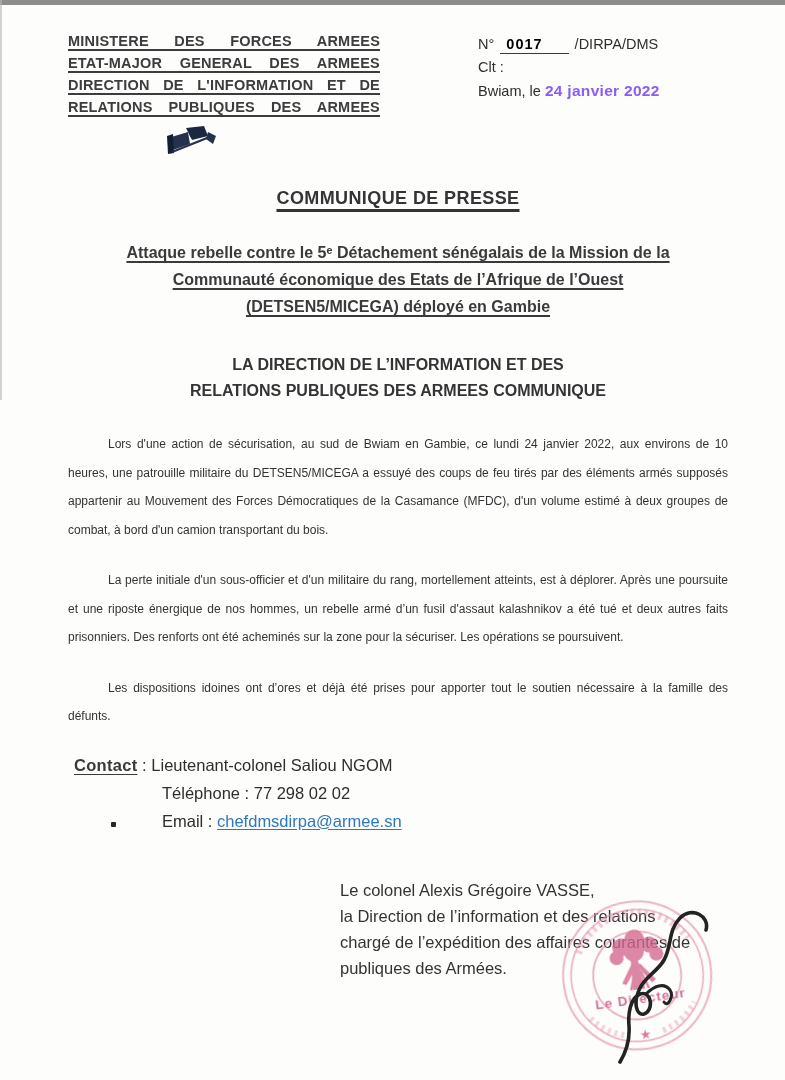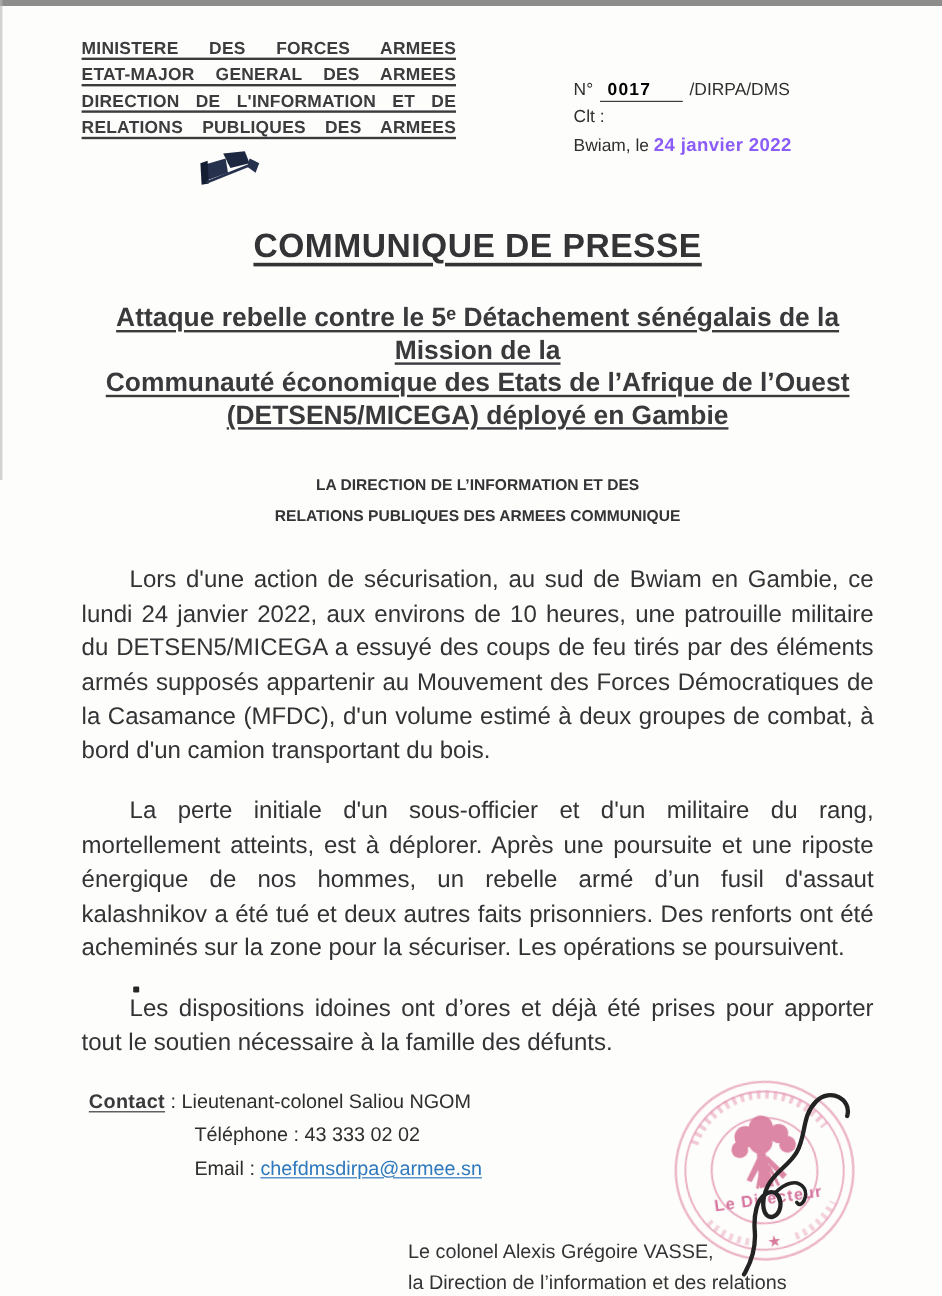--- a/index.html
+++ b/index.html
@@ -7,48 +7,48 @@
     position:relative;width:785px;height:1080px;margin:0 auto;
     background:#fdfdfb;overflow:hidden;
     font-family:"Liberation Sans","DejaVu Sans",sans-serif;
     color:#2e2e2e;
   }
   .edge-top{position:absolute;top:0;left:0;width:785px;height:5px;background:#8d8d8b;}
   .edge-left{position:absolute;top:0;left:0;width:2px;height:400px;background:#b8b8b4;opacity:.6;}
   .doc{position:absolute;top:30px;left:68px;width:660px;}
 
   
-  .hdr{display:flex;justify-content:space-between;align-items:center;}
+  .hdr{display:flex;justify-content:space-between;align-items:flex-start;}
   .ministry{width:312px;font-size:14.5px;font-weight:bold;letter-spacing:.2px;color:#3c3c3e;}
   .ministry-line{
     text-align:justify;text-align-last:justify;
     text-decoration:underline;text-underline-offset:3px;text-decoration-thickness:1.5px;
     line-height:22px;white-space:nowrap;text-align-last:justify;display:block;
   }
   .logo-wrap{margin:6px 0 0 96px;}
   .ref{width:250px;font-size:14.5px;line-height:23px;padding-top:3px;}
   .ref-number{
     color:#000000;font-weight:bold;border-bottom:1.6px solid #3a3a3a;
     padding:0 26px 1px 6px;margin:0 2px;letter-spacing:1px;
   }
   .ref-date{color:#8b5cf6;font-weight:bold;font-size:15.5px;letter-spacing:.3px;}
 
   
   .title{
-    margin-top:24px;text-align:center;font-size:28px;font-weight:bold;color:#343436;
+    margin-top:24px;text-align:center;font-size:18px;font-weight:bold;color:#343436;
     text-decoration:underline;text-decoration-thickness:2.5px;text-underline-offset:5px;
     letter-spacing:.4px;
   }
-  .subject{margin-top:30px;text-align:center;font-size:22px;font-weight:bold;color:#3a3a3c;line-height:27px;}
+  .subject{margin-top:30px;text-align:center;font-size:16px;font-weight:bold;color:#3a3a3c;line-height:27px;}
   .subject .line{text-decoration:underline;text-decoration-thickness:1.8px;text-underline-offset:3px;}
-  .announcer{margin-top:32px;text-align:center;font-size:13px;font-weight:bold;color:#343436;line-height:26px;}
+  .announcer{margin-top:32px;text-align:center;font-size:16px;font-weight:bold;color:#343436;line-height:26px;}
 
   
   .para{
-    margin:0;margin-top:22px;font-size:20px;line-height:28.5px;
+    margin:0;margin-top:22px;font-size:12px;line-height:28.5px;
     text-align:justify;text-indent:40px;color:#333335;
   }
   .para:first-of-type{margin-top:26px;}
 
   
   .contact{margin-top:20px;font-size:16.5px;line-height:28px;margin-left:6px;}
   .contact-label{font-weight:bold;text-decoration:underline;text-underline-offset:3px;letter-spacing:.3px;color:#3a3a3c;}
   .contact-sub{margin-left:88px;}
   .email-link{color:#2e78bd;text-decoration:underline;text-underline-offset:2px;cursor:pointer;}
   .stray-dot{position:absolute;left:111px;top:822px;width:5px;height:5px;background:#262626;border-radius:1px;}
@@ -117,30 +117,31 @@
     </div>
 
     <p class="para">Lors d'une action de sécurisation, au sud de Bwiam en Gambie, ce lundi 24 janvier 2022, aux environs de 10 heures, une patrouille militaire du DETSEN5/MICEGA a essuyé des coups de feu tirés par des éléments armés supposés appartenir au Mouvement des Forces Démocratiques de la Casamance (MFDC), d'un volume estimé à deux groupes de combat, à bord d'un camion transportant du bois.</p>
     <p class="para">La perte initiale d'un sous-officier et d'un militaire du rang, mortellement atteints, est à déplorer. Après une poursuite et une riposte énergique de nos hommes, un rebelle armé d’un fusil d'assaut kalashnikov a été tué et deux autres faits prisonniers. Des renforts ont été acheminés sur la zone pour la sécuriser. Les opérations se poursuivent.</p>
     <p class="para">Les dispositions idoines ont d’ores et déjà été prises pour apporter tout le soutien nécessaire à la famille des défunts.</p>
 
     <div class="contact">
       <div>
         <span class="contact-label">Contact</span><span> : Lieutenant-colonel Saliou NGOM</span>
       </div>
-      <div class="contact-sub">Téléphone : 43 333 02 02</div>
+      <div class="contact-sub">Téléphone : 77 298 02 02</div>
       <div class="contact-sub">
         <span>Email : </span><a class="email-link">chefdmsdirpa@armee.sn</a>
       </div>
     </div>
 
     <div class="sig-block">
       <div>Le colonel Alexis Grégoire VASSE,</div>
       <div>la Direction de l’information et des relations</div>
       <div>chargé de l’expédition des affaires courantes de</div>
+      <div>publiques des Armées.</div>
     </div>
   </div>
 
   <div class="stray-dot"></div>
 
   <div class="stamp">
     <svg width="186" height="172" viewBox="0 0 186 172">
       <g fill="none" stroke="#e38fae">
         <circle cx="90" cy="82" r="74" stroke-width="2" opacity=".75"></circle>
         <circle cx="90" cy="82" r="66" stroke-width="1.6" opacity=".8"></circle>

